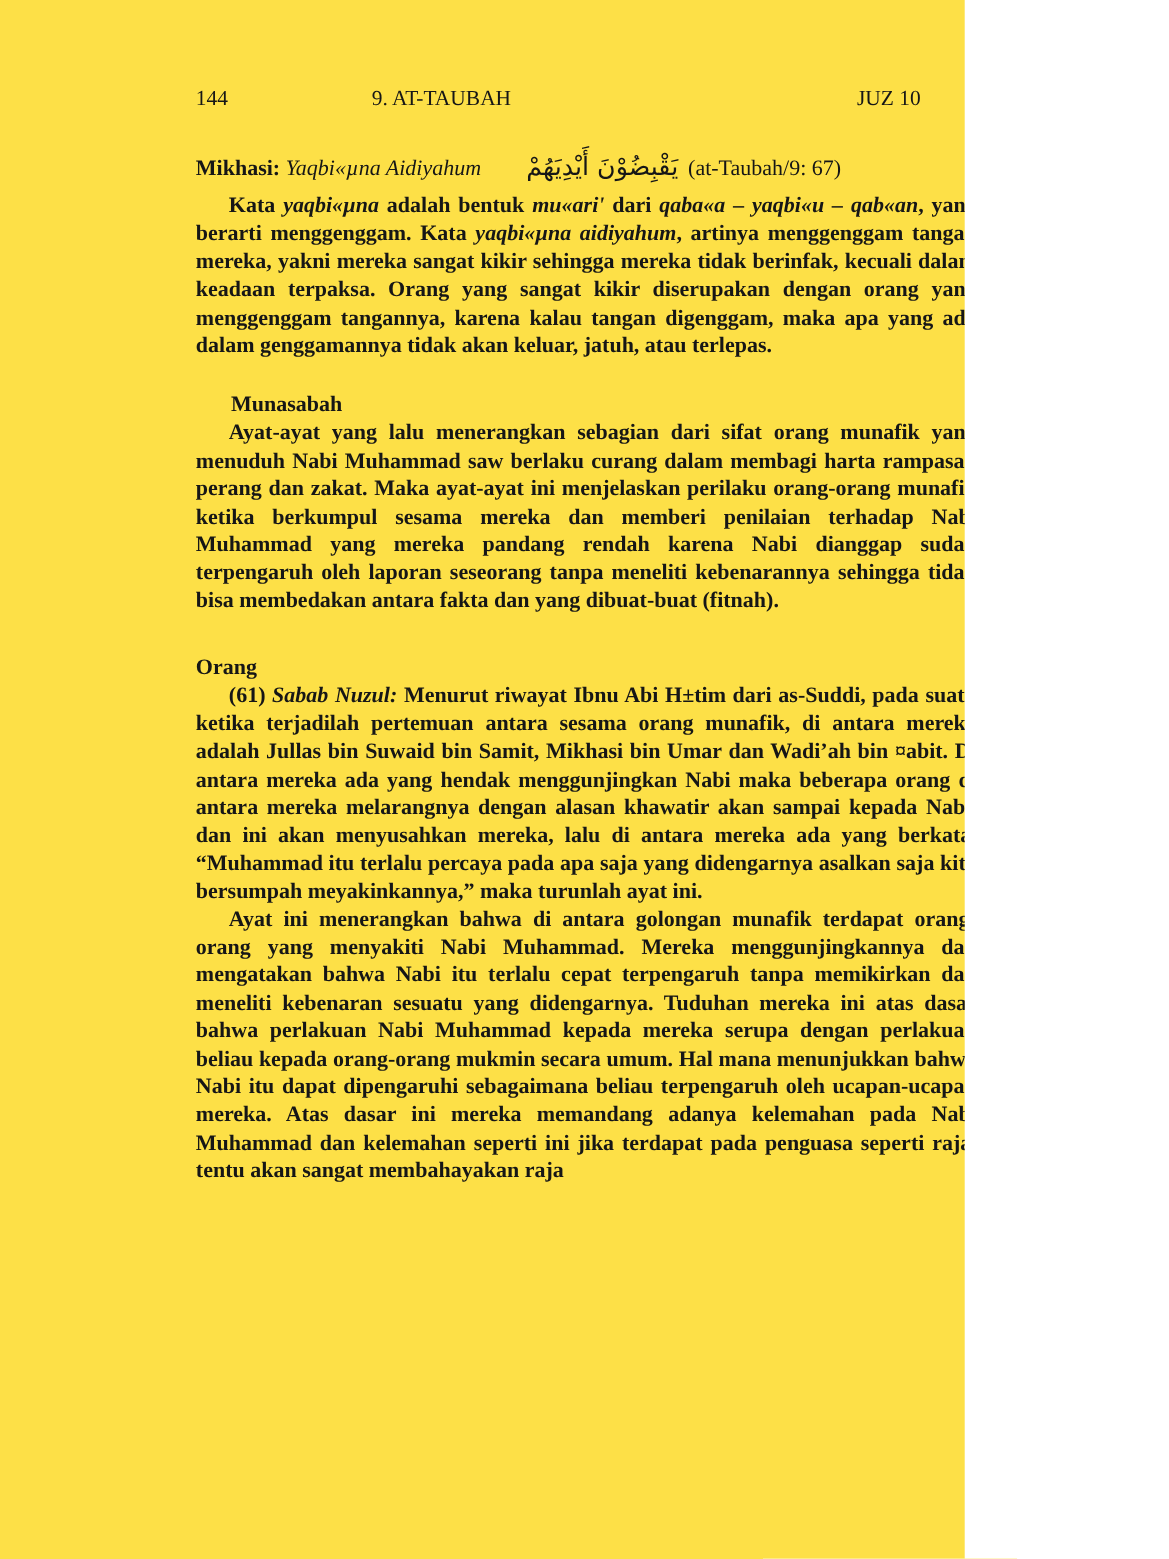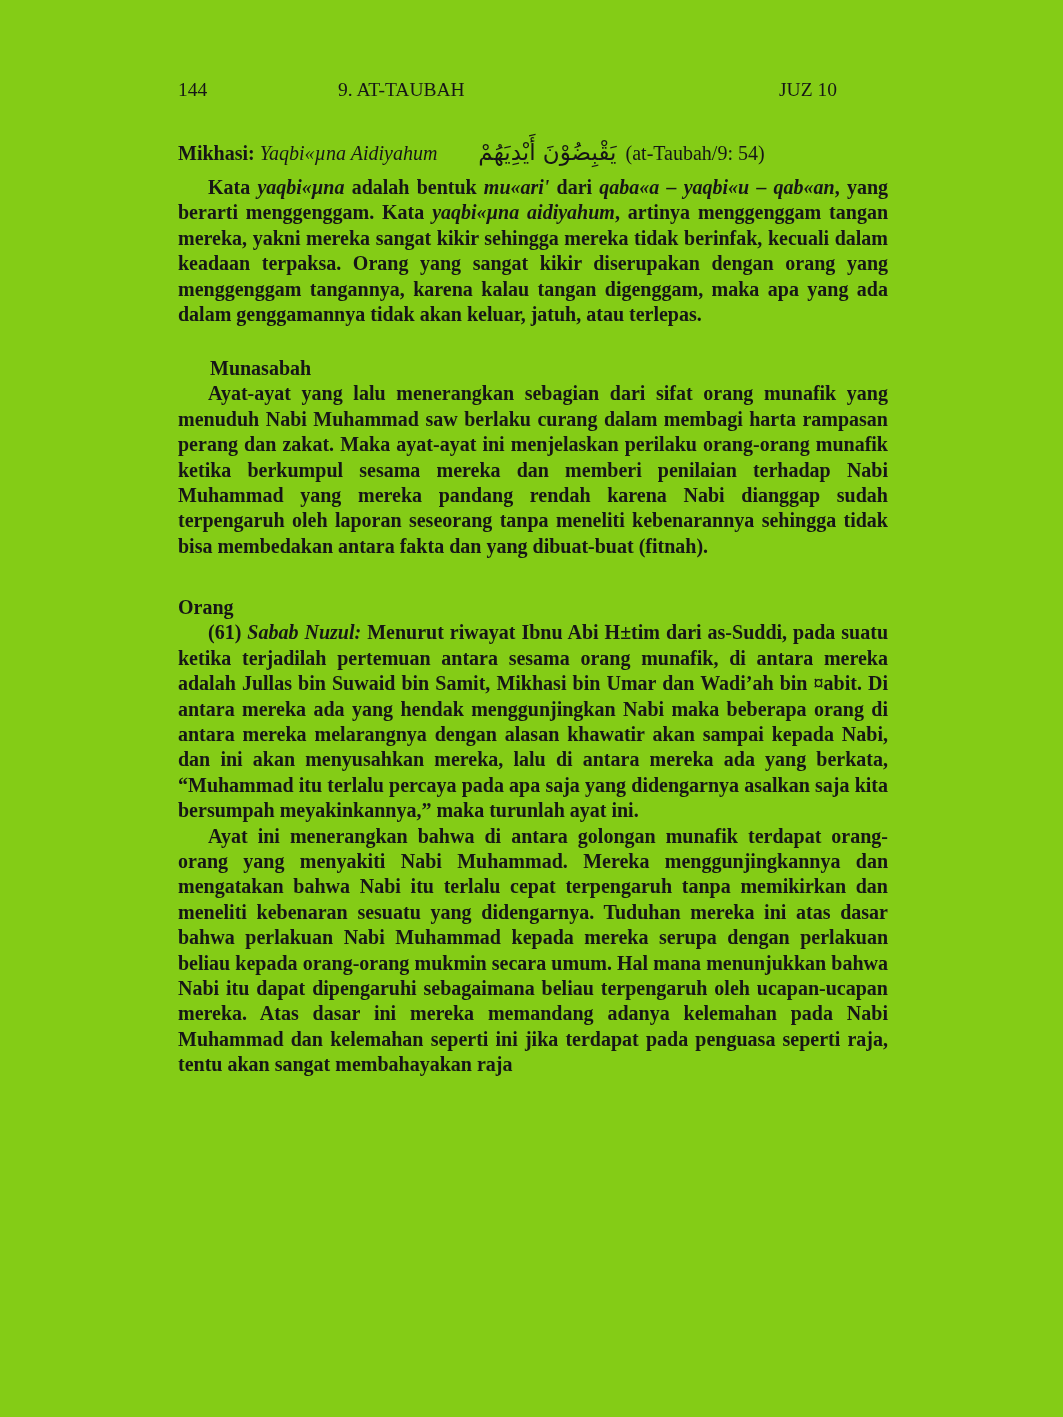--- a/index.html
+++ b/index.html
@@ -2,21 +2,21 @@
 <html><head>
 <meta charset="utf-8">
 <style>
   html, body { margin: 0; padding: 0; }
   body {
     width: 1063px; height: 1417px;
     background: #ffffff;
     font-family: "Liberation Serif", "DejaVu Serif", serif;
     color: #161616;
   }
-  .page { position: relative; width: 1063px; height: 1417px; background: #84cc16; overflow: hidden; }
+  .page { position: relative; width: 877px; height: 1417px; background: #fde047; overflow: hidden; }
   .content { position: absolute; left: 178px; top: 78px; width: 710px; }
 
   .header { display: flex; align-items: baseline; font-size: 19.5px; line-height: 24px; }
   .header .h-left  { width: 160px; text-align: left; }
   .header .h-mid   { flex: 1; text-align: left; }
   .header .h-right { width: 160px; text-align: center; }
 
   .quote {
     margin-top: 57px;
     font-style: italic;
@@ -63,21 +63,21 @@
 <div class="page">
   <div class="content">
 
     <div class="header">
       <span class="h-left">144</span>
       <span class="h-mid">9. AT-TAUBAH</span>
       <span class="h-right">JUZ 10</span>
     </div>
 
 
-    <div class="kosakata-heading"><span class="bd">Mikhasi:</span><span> </span><span class="it">Yaqbi«µna Aidiyahum</span><span> </span><span class="arabic" dir="rtl">يَقْبِضُوْنَ أَيْدِيَهُمْ</span><span> (at-Taubah/9: 54)</span></div>
+    <div class="kosakata-heading"><span class="bd">Mikhasi:</span><span> </span><span class="it">Yaqbi«µna Aidiyahum</span><span> </span><span class="arabic" dir="rtl">يَقْبِضُوْنَ أَيْدِيَهُمْ</span><span> (at-Taubah/9: 67)</span></div>
 
     <p class="body-para indent kata-para"><span>Kata </span><span class="it">yaqbi«µna</span><span> adalah bentuk </span><span class="it">mu«ari'</span><span> dari </span><span class="it">qaba«a – yaqbi«u – qab«an</span><span>, yang berarti menggenggam. Kata </span><span class="it">yaqbi«µna aidiyahum</span><span>, artinya menggenggam tangan mereka, yakni mereka sangat kikir sehingga mereka tidak berinfak, kecuali dalam keadaan terpaksa. Orang yang sangat kikir diserupakan dengan orang yang menggenggam tangannya, karena kalau tangan digenggam, maka apa yang ada dalam genggamannya tidak akan keluar, jatuh, atau terlepas.</span></p>
 
     <p class="section-heading mt-munasabah">Munasabah</p>
     <p class="body-para indent">Ayat-ayat yang lalu menerangkan sebagian dari sifat orang munafik yang menuduh Nabi Muhammad saw berlaku curang dalam membagi harta rampasan perang dan zakat. Maka ayat-ayat ini menjelaskan perilaku orang-orang munafik ketika berkumpul sesama mereka dan memberi penilaian terhadap Nabi Muhammad yang mereka pandang rendah karena Nabi dianggap sudah terpengaruh oleh laporan seseorang tanpa meneliti kebenarannya sehingga tidak bisa membedakan antara fakta dan yang dibuat-buat (fitnah).</p>
 
     <p class="section-heading mt-tafsir">Orang</p>
     <p class="body-para indent"><span>(61) </span><span class="it">Sabab Nuzul:</span><span> Menurut riwayat Ibnu Abi H±tim dari as-Suddi, pada suatu ketika terjadilah pertemuan antara sesama orang munafik, di antara mereka adalah Jullas bin Suwaid bin Samit, Mikhasi bin Umar dan Wadi’ah bin ¤abit. Di antara mereka ada yang hendak menggunjingkan Nabi maka beberapa orang di antara mereka melarangnya dengan alasan khawatir akan sampai kepada Nabi, dan ini akan menyusahkan mereka, lalu di antara mereka ada yang berkata, “Muhammad itu terlalu percaya pada apa saja yang didengarnya asalkan saja kita bersumpah meyakinkannya,” maka turunlah ayat ini.</span></p>
     <p class="body-para indent">Ayat ini menerangkan bahwa di antara golongan munafik terdapat orang-orang yang menyakiti Nabi Muhammad. Mereka menggunjingkannya dan mengatakan bahwa Nabi itu terlalu cepat terpengaruh tanpa memikirkan dan meneliti kebenaran sesuatu yang didengarnya. Tuduhan mereka ini atas dasar bahwa perlakuan Nabi Muhammad kepada mereka serupa dengan perlakuan beliau kepada orang-orang mukmin secara umum. Hal mana menunjukkan bahwa Nabi itu dapat dipengaruhi sebagaimana beliau terpengaruh oleh ucapan-ucapan mereka. Atas dasar ini mereka memandang adanya kelemahan pada Nabi Muhammad dan kelemahan seperti ini jika terdapat pada penguasa seperti raja, tentu akan sangat membahayakan raja</p>
 

